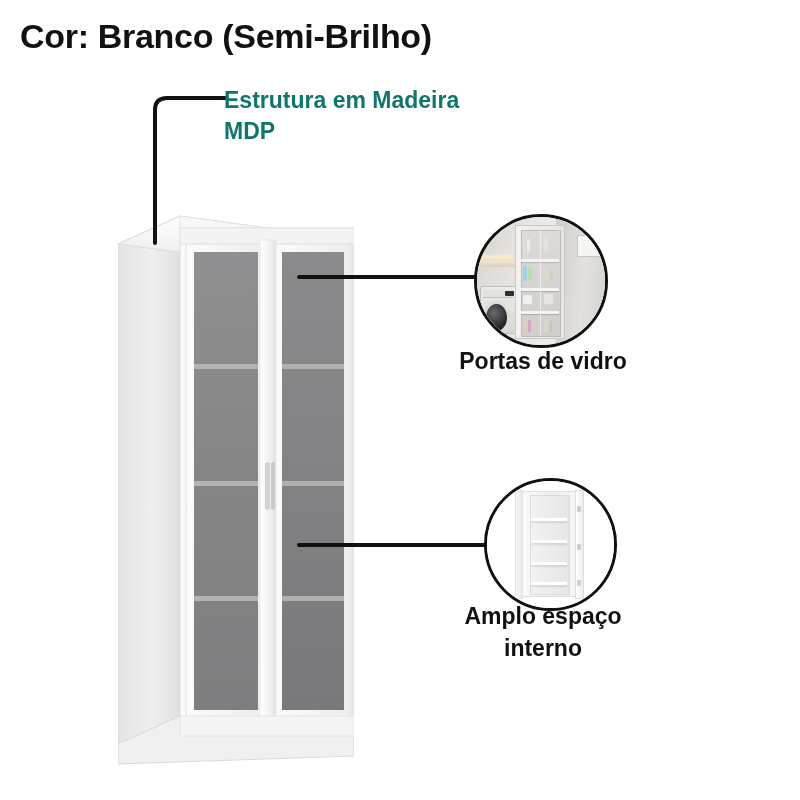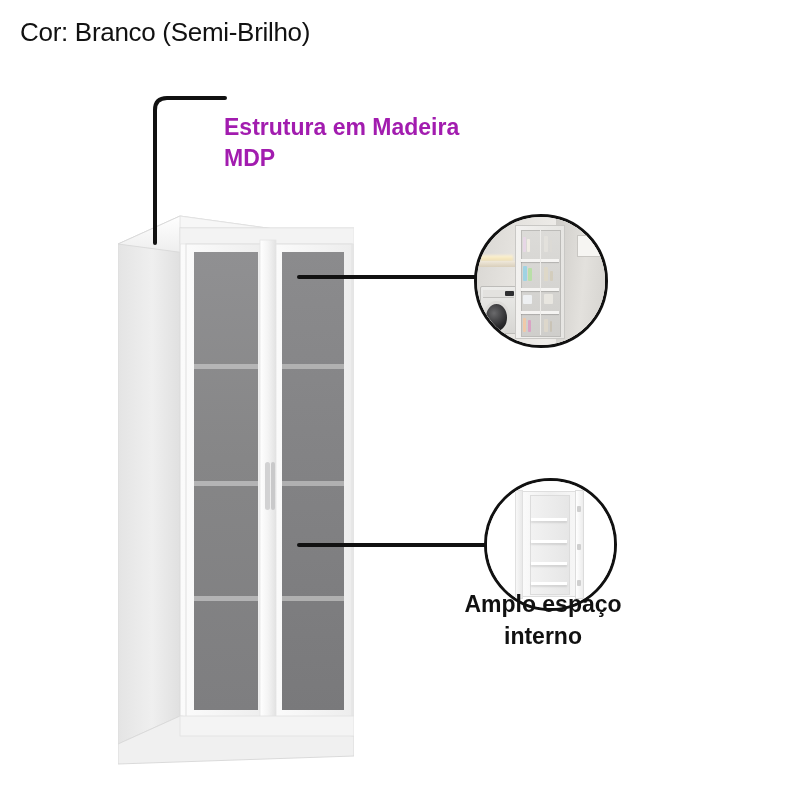--- a/index.html
+++ b/index.html
@@ -20,56 +20,55 @@
     inset: 0;
     width: 800px;
     height: 800px;
   }
 
   
   .title {
     position: absolute;
     left: 20px;
     top: 17px;
-    font-size: 26px;
-    font-weight: normal;
+    font-size: 34px;
+    font-weight: bold;
     letter-spacing: -0.3px;
     color: #111111;
     white-space: nowrap;
     text-align: center;
   }
 
   
   .callout-structure {
     position: absolute;
     left: 224px;
     top: 85px;
     width: 286px;
     font-size: 23px;
     font-weight: bold;
     line-height: 31px;
-    color: #a21caf;
+    color: #0f766e;
     text-align: center;
-    margin-top: 27px;
   }
   .callout-structure .l1 { display: block; text-align: left; white-space: nowrap; }
   .callout-structure .l2 { display: block; text-align: left; }
 
   
   .callout-label {
     position: absolute;
     font-size: 23px;
     font-weight: bold;
     line-height: 32px;
     color: #111111;
     text-align: center;
     width: 280px;
   }
   #label-doors { left: 403px; top: 345px; }
-  #label-space { left: 403px; top: 588px; }
+  #label-space { left: 403px; top: 600px; }
 
   
   #leaders {
     position: absolute;
     left: 0;
     top: 0;
     width: 800px;
     height: 800px;
     pointer-events: none;
   }
@@ -325,20 +324,21 @@
             <div class="lr-item" style="left: 14%; top: 82%; width: 7%; height: 12%; background: rgb(240, 201, 168);"></div>
             <div class="lr-item" style="left: 24%; top: 84%; width: 6%; height: 10%; background: rgb(217, 163, 196);"></div>
             <div class="lr-item" style="left: 58%; top: 83%; width: 8%; height: 11%; background: rgb(221, 215, 203);"></div>
             <div class="lr-item" style="left: 70%; top: 85%; width: 6%; height: 9%; background: rgb(201, 195, 182);"></div>
           </div>
         <div class="lr-cab-stile"></div>
       </div>
     </div>
   </div>
 
+  <div class="callout-label" id="label-doors">Portas de vidro</div>
 
   <div class="photo-circle" id="circle-space">
     <div class="photo-inner">
       <div class="oc-bg"></div>
       <div class="oc-body">
         <div class="oc-interior"></div>
         <div class="oc-shelf" style="top:25%"></div>
         <div class="oc-shelf" style="top:46%"></div>
         <div class="oc-shelf" style="top:67%"></div>
         <div class="oc-shelf" style="top:86%"></div>

